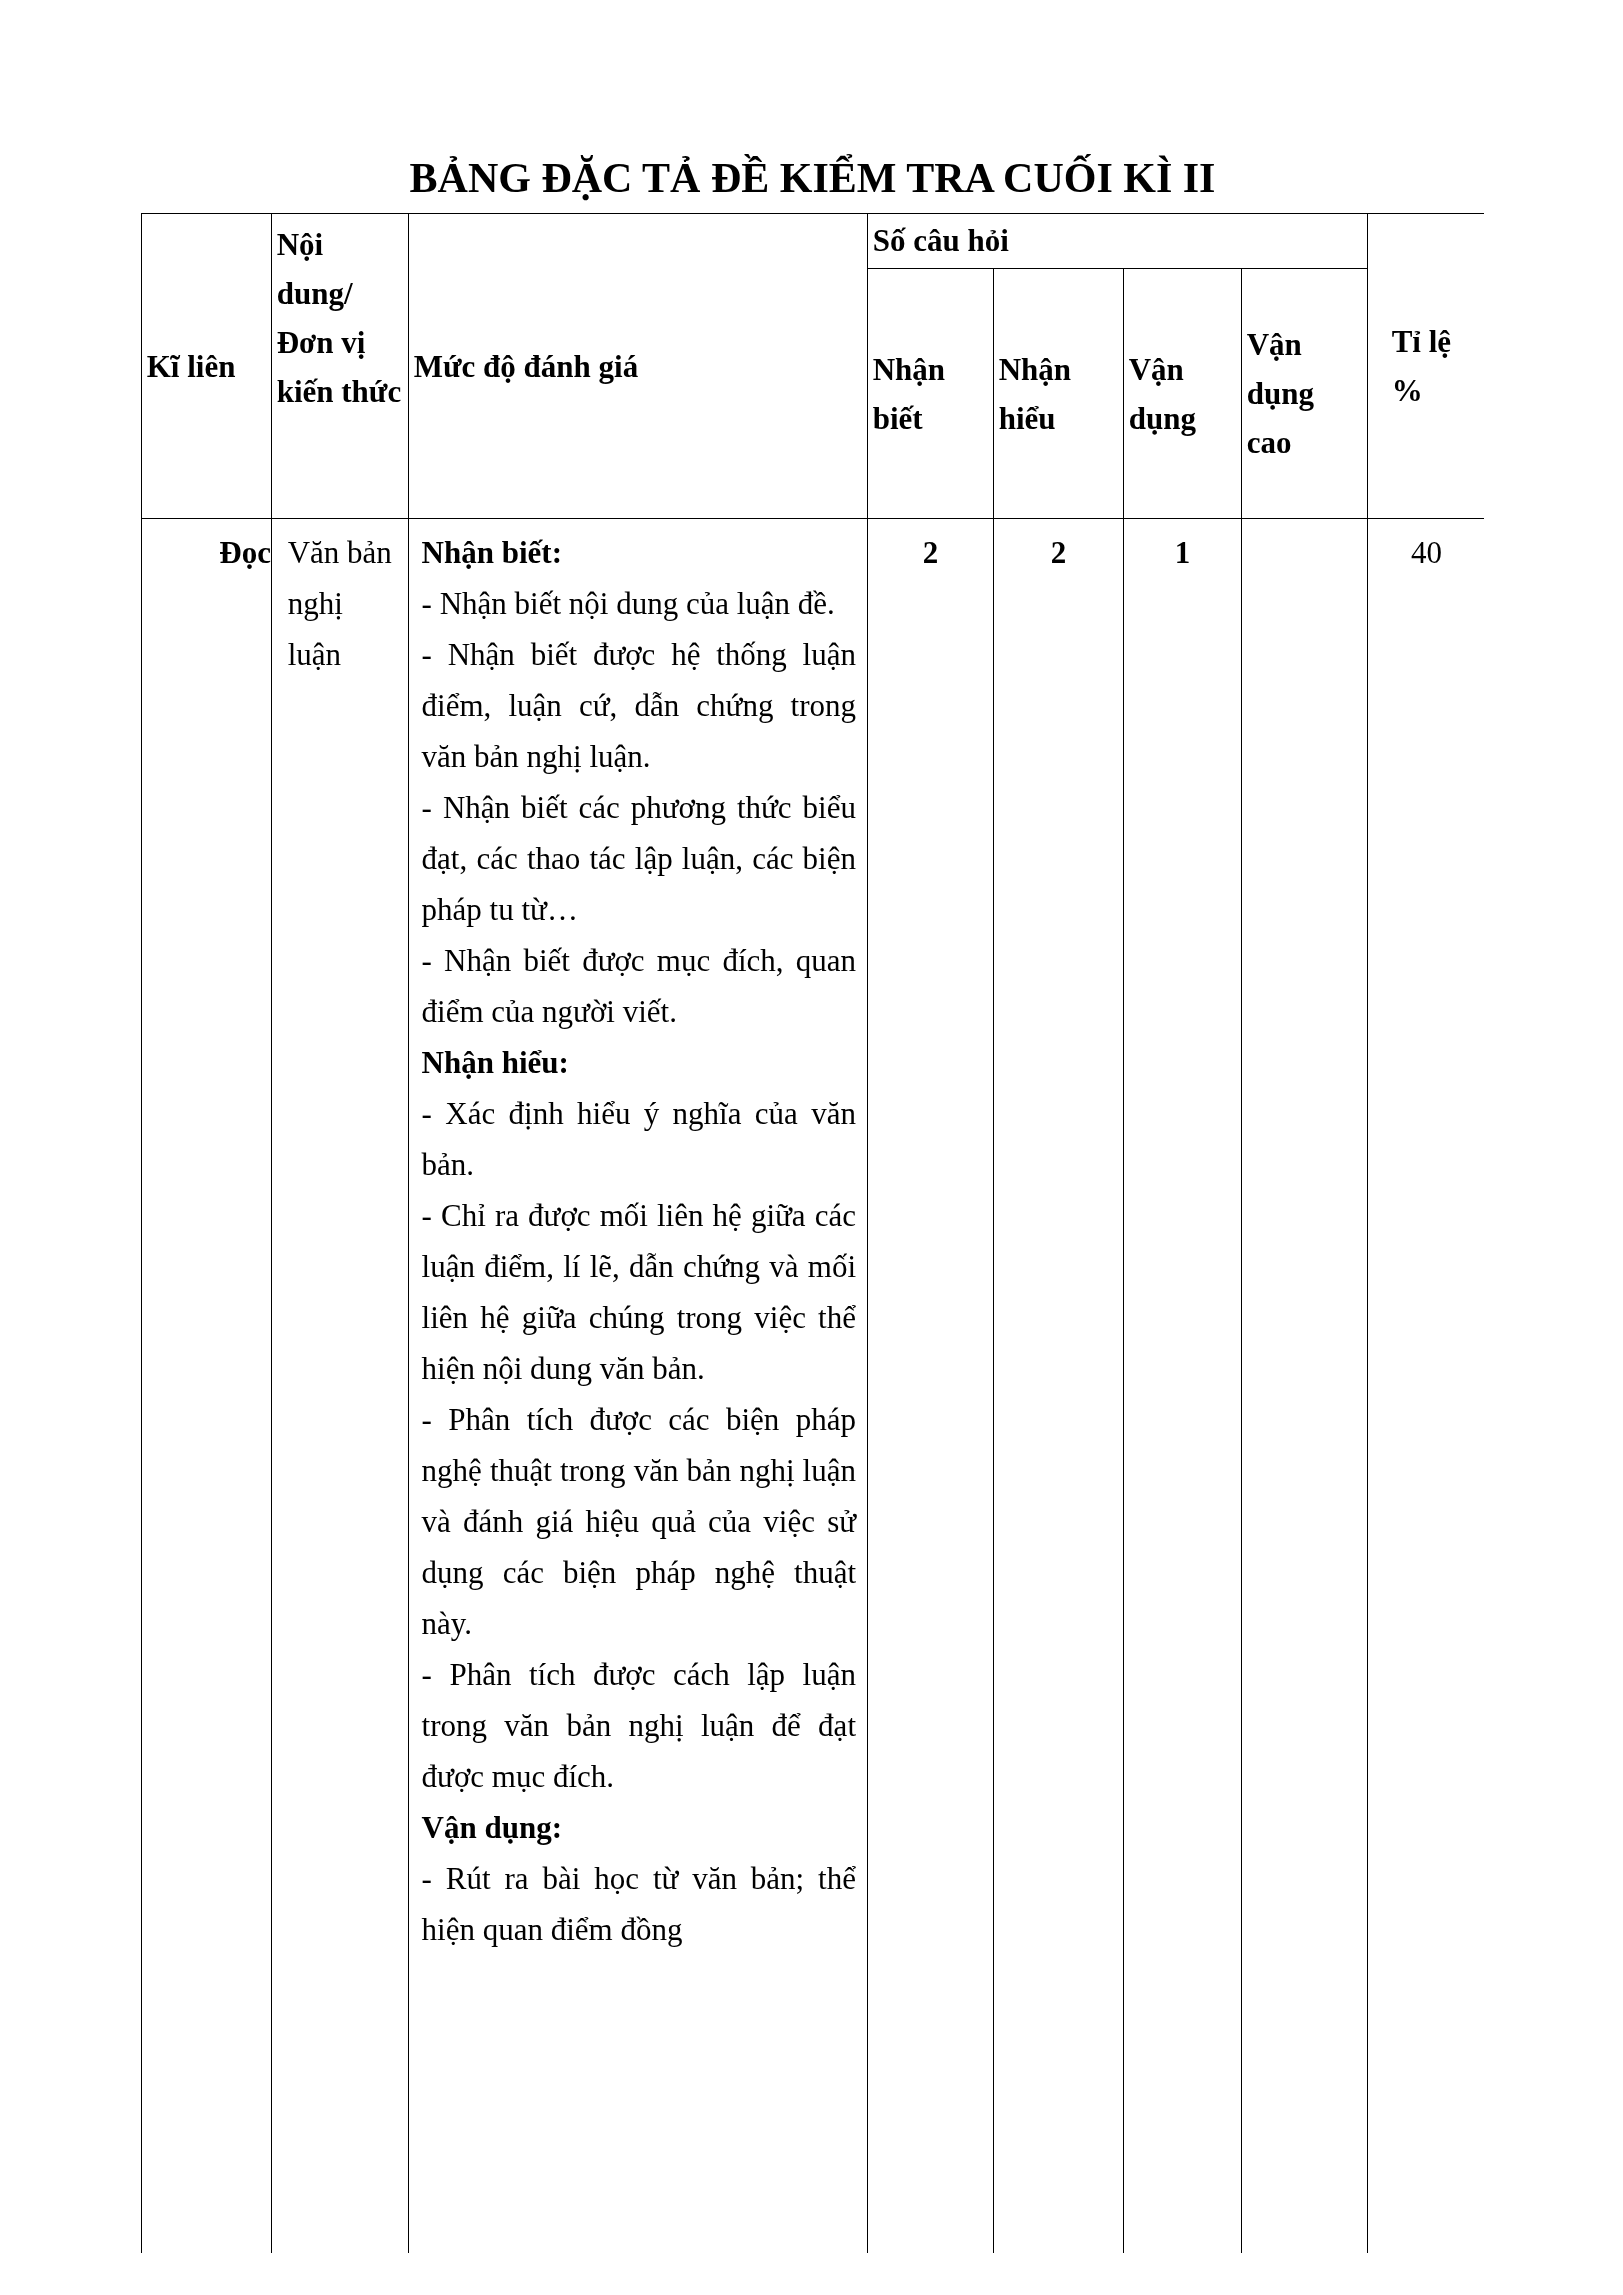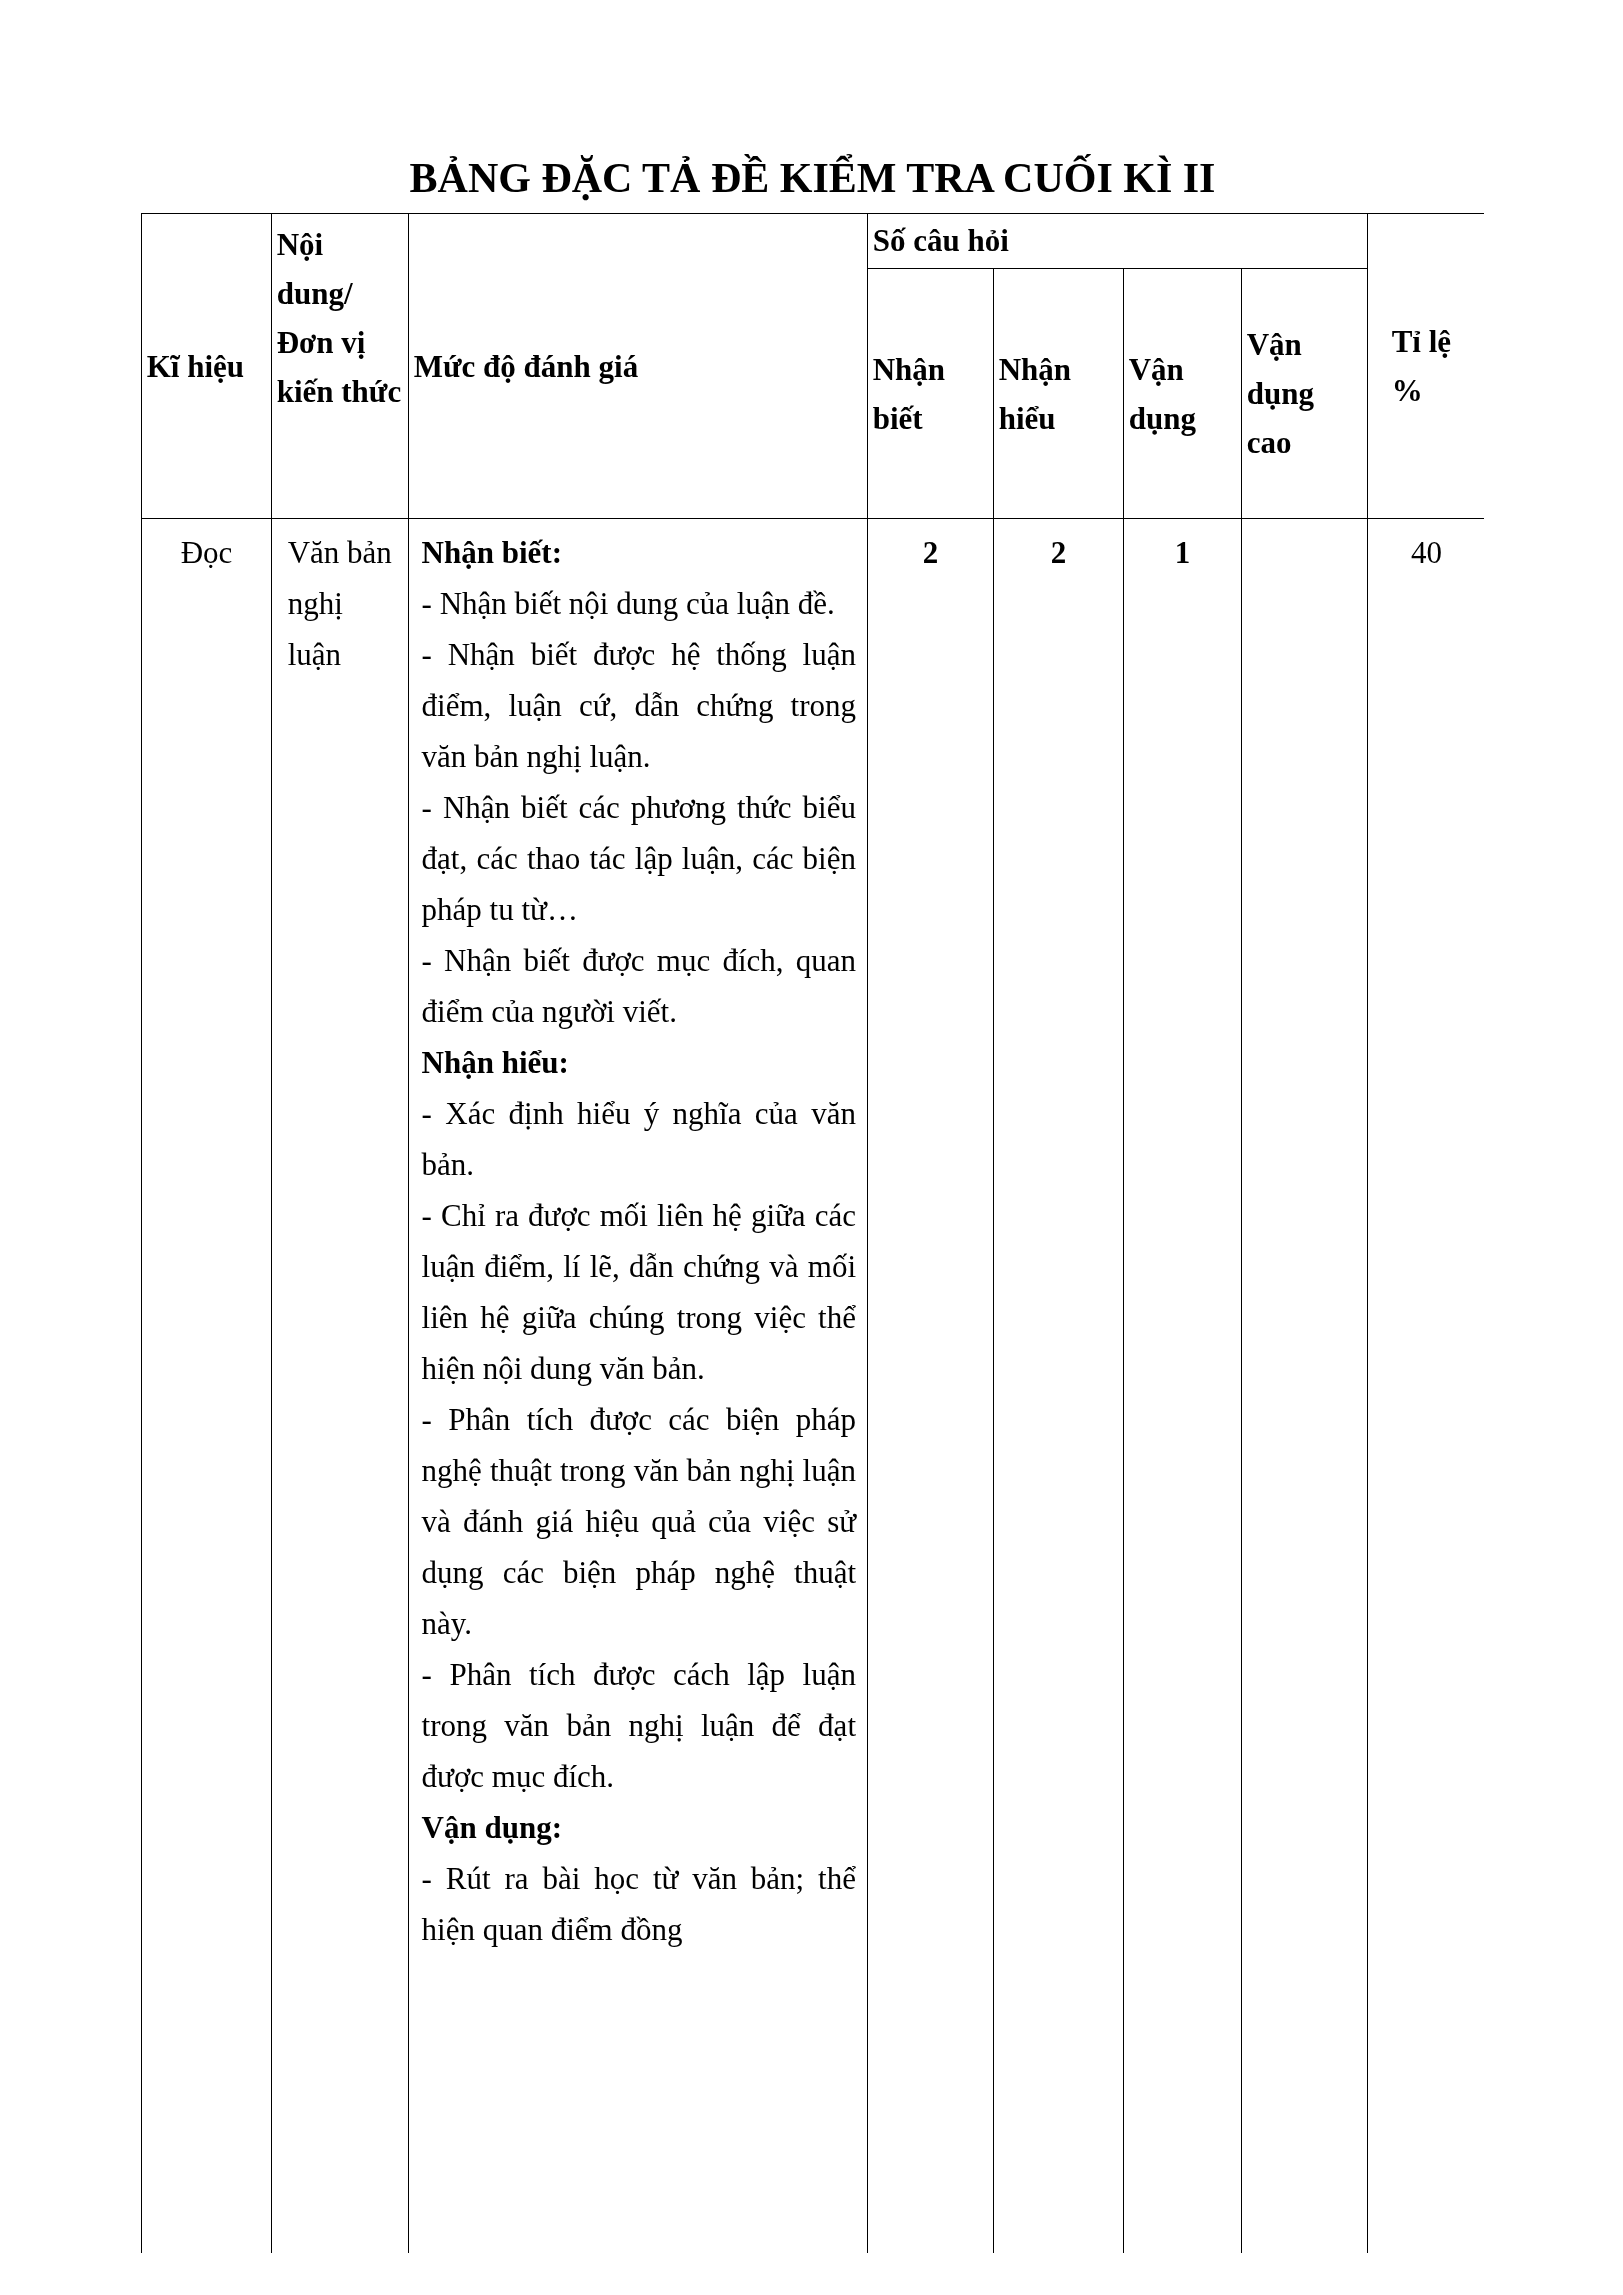--- a/index.html
+++ b/index.html
@@ -34,21 +34,21 @@
     text-align: left;
     vertical-align: middle;
     line-height: 49px;
     padding: 3.1px 4.7px;
   }
   th.h-questions { height: 55px; line-height: 1.3; }
   tr.sub-head th { height: 250px; }
   th.top-align { vertical-align: top; padding-top: 6.3px; }
   th.ratio-col { padding: 3.1px 23.6px; }
   tr.data-row td { vertical-align: top; height: 1767px; padding-top: 7.9px; }
-  td.cell-skill { text-align: center; font-weight: normal; line-height: 51px; margin-top: 20px; }
+  td.cell-skill { text-align: right; font-weight: bold; line-height: 51px; margin-top: 20px; }
   td.cell-content-unit { padding: 7.9px 11px 0 15.7px; line-height: 51px; }
   td.cell-assessment { padding: 6.3px 11px 0 12.6px; }
   td.cell-assessment p {
     font-size: 31px;
     line-height: 51px;
     text-align: justify;
     margin: 0;
   }
   td.cell-assessment p.b { font-weight: bold; text-align: left; }
   td.cell-num { text-align: center; line-height: 51px; }
@@ -67,21 +67,21 @@
         <col style="width:137px">
         <col style="width:459px">
         <col style="width:126px">
         <col style="width:130px">
         <col style="width:118px">
         <col style="width:126px">
         <col style="width:118px">
       </colgroup>
       <thead>
         <tr>
-          <th rowspan="2">Kĩ hiệu</th>
+          <th rowspan="2">Kĩ liên</th>
           <th rowspan="2" class="top-align">Nội dung/ Đơn vị kiến thức</th>
           <th rowspan="2">Mức độ đánh giá</th>
           <th colspan="4" class="h-questions">Số câu hỏi</th>
           <th rowspan="2" class="ratio-col">Tỉ lệ %</th>
         </tr>
         <tr class="sub-head">
           <th>Nhận biết</th>
           <th>Nhận hiểu</th>
           <th>Vận dụng</th>
           <th>Vận dụng cao</th>

